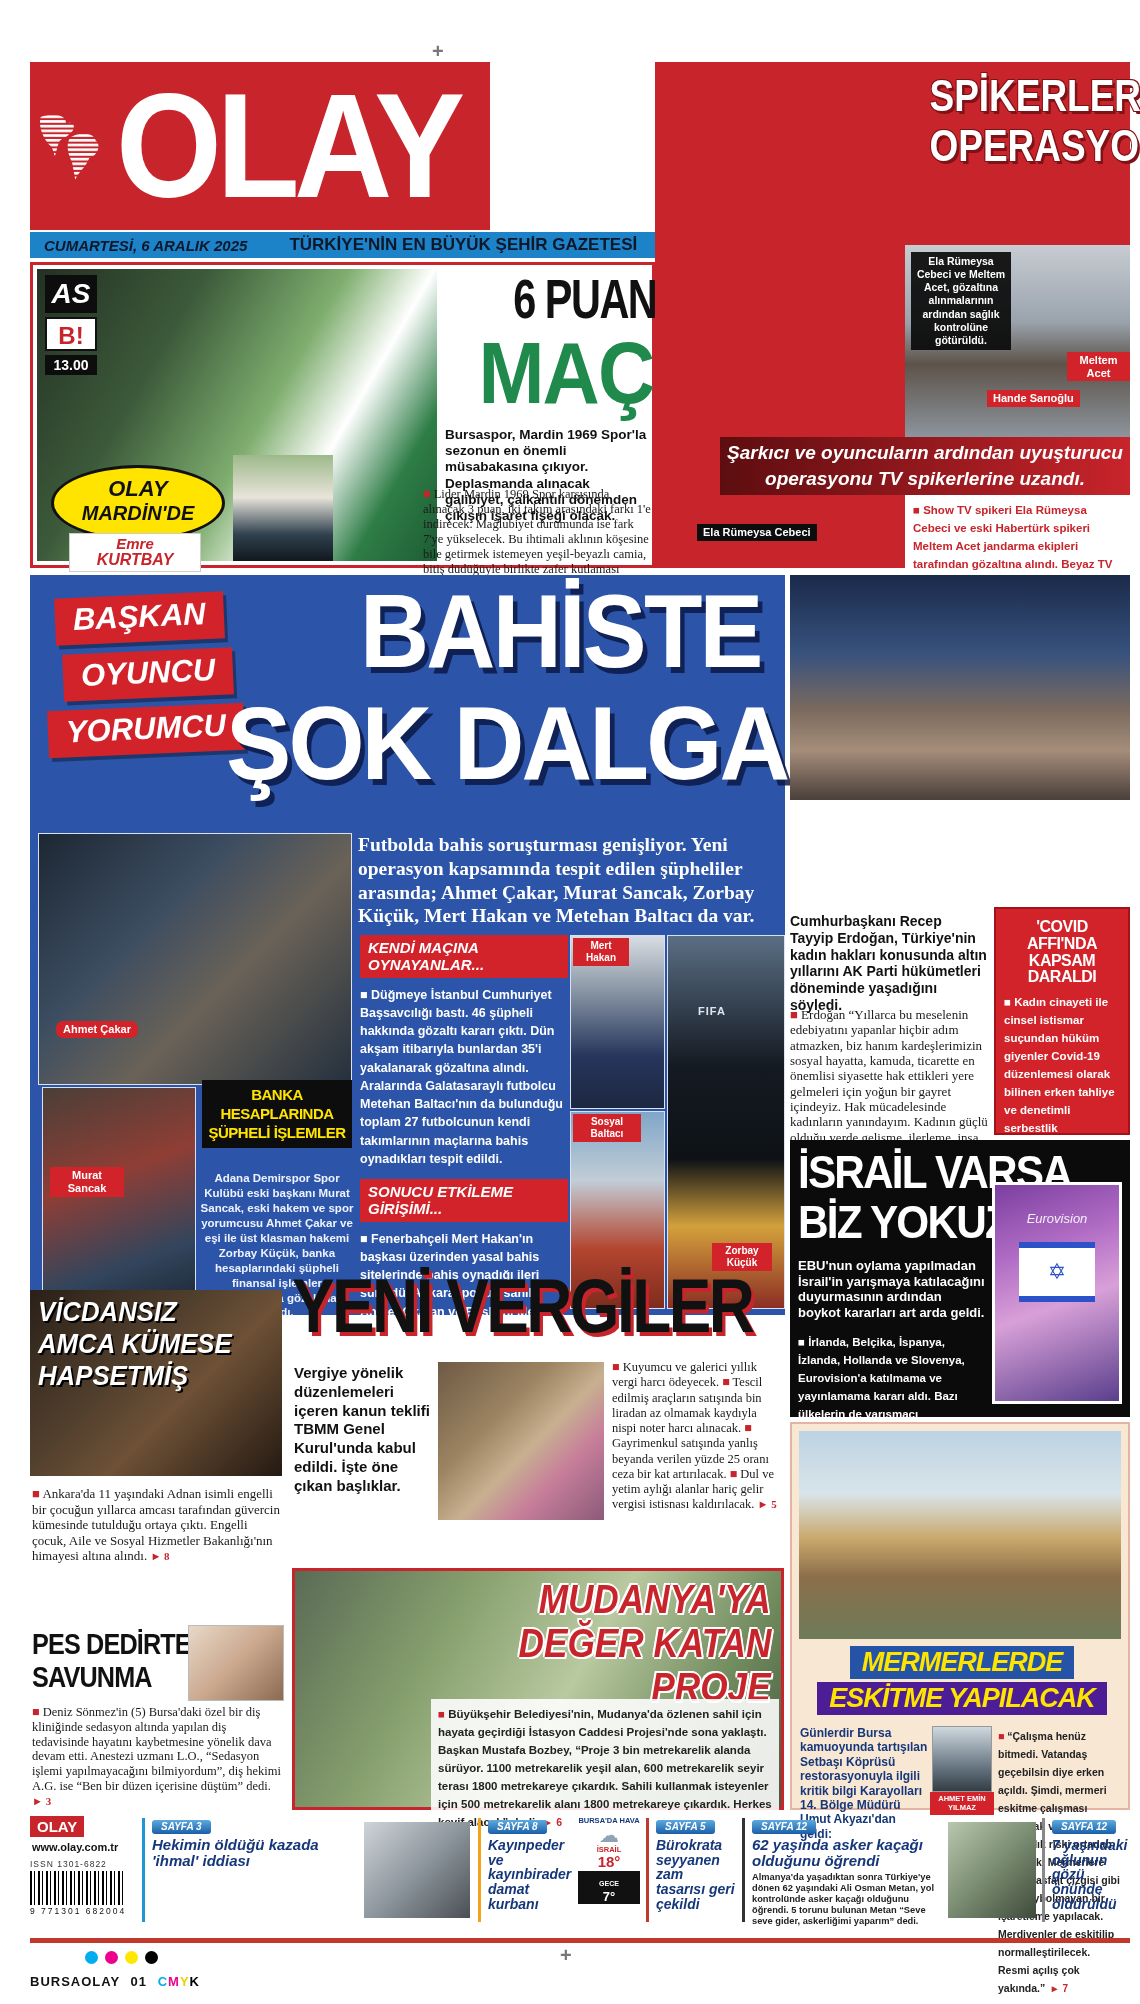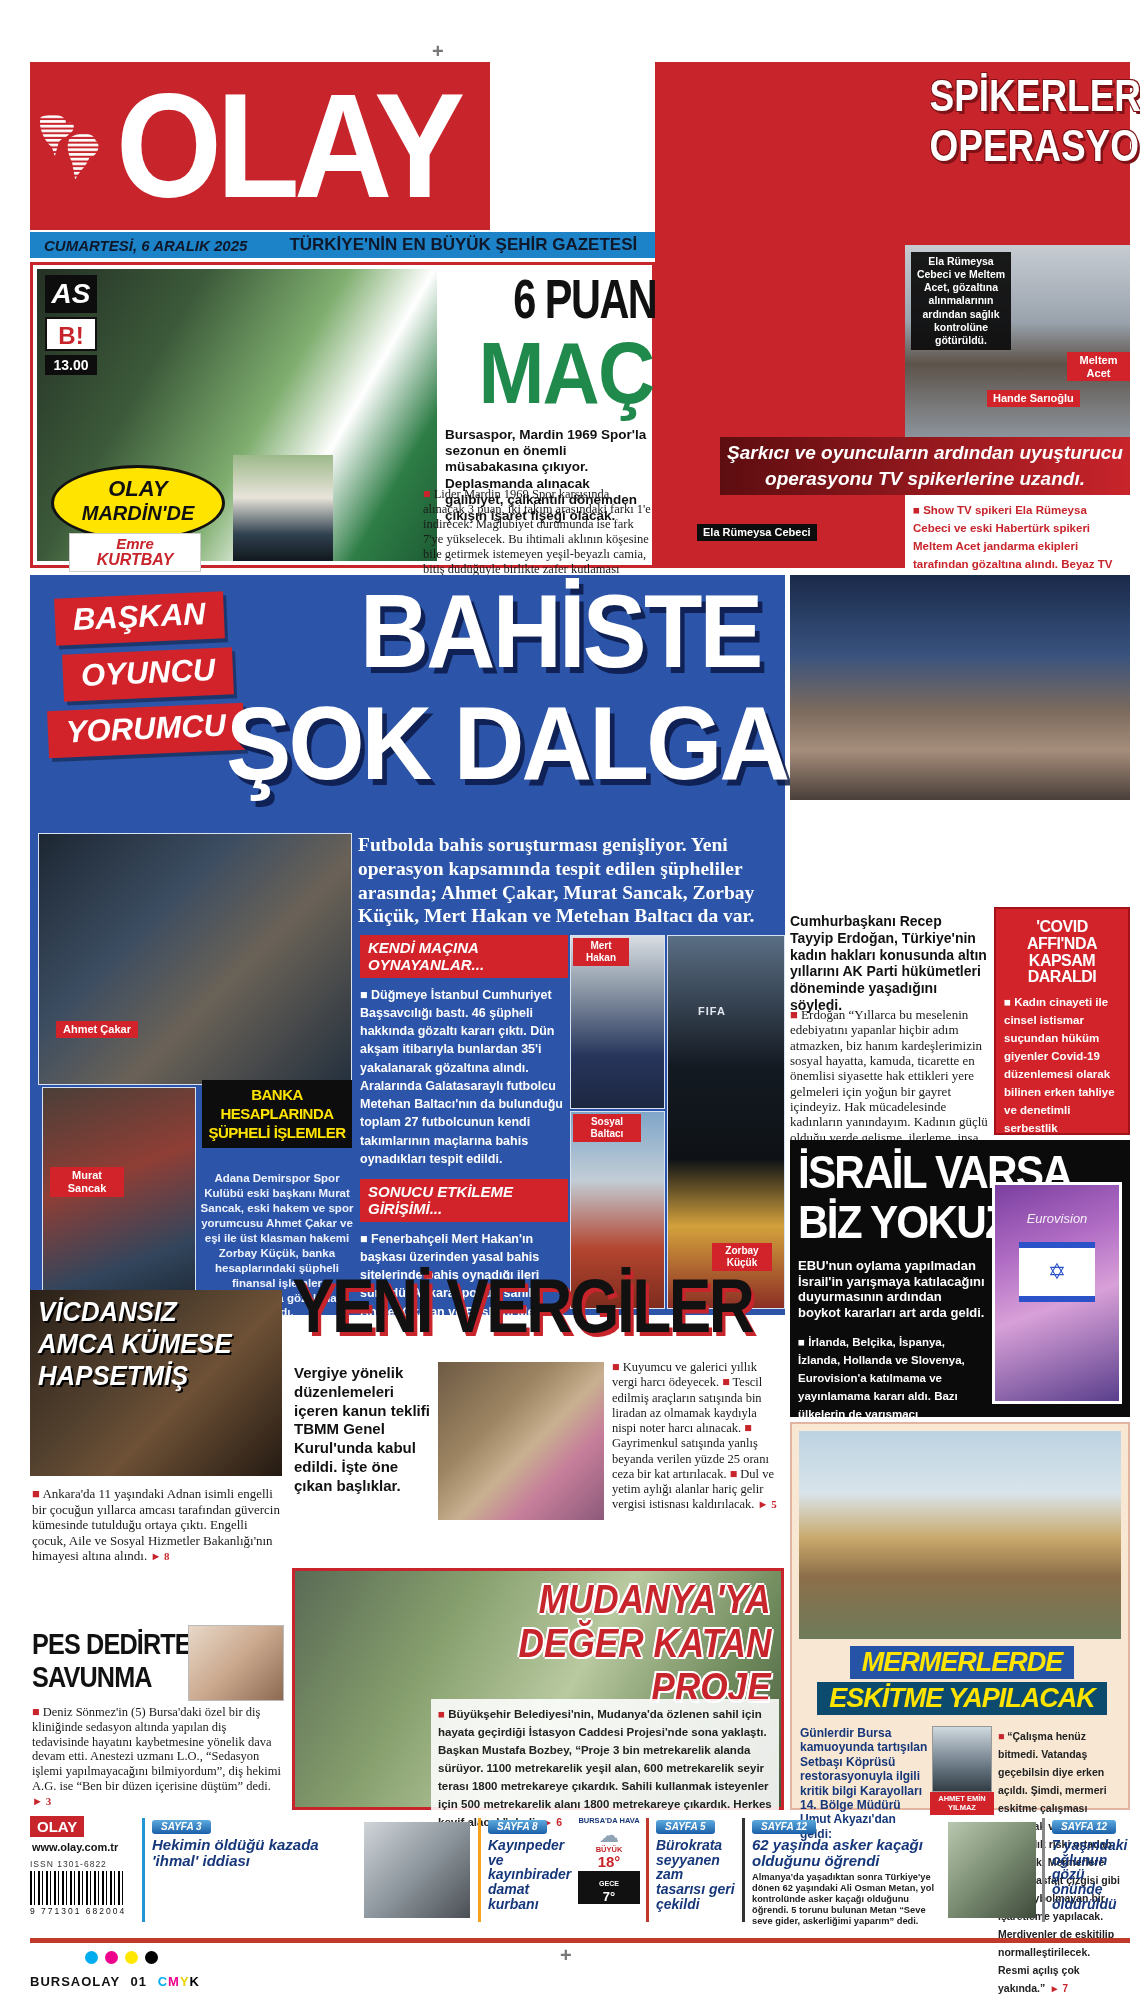--- a/index.html
+++ b/index.html
@@ -99,21 +99,21 @@
     <div class="ab kick" style="left:33px;top:76px;transform:rotate(-2.5deg);">OYUNCU</div>
     <div class="ab kick" style="left:18px;top:132px;transform:rotate(-2.5deg);">YORUMCU</div>
     <div class="ab" style="left:330px;top:4px;">
       <span class="hl" style="color:#fff;font-size:104px;letter-spacing:-3px;transform:scaleX(.92);text-shadow:5px 6px 0 rgba(12,26,70,.85);">BAHİSTE</span>
     </div>
     <div class="ab" style="left:196px;top:116px;">
       <span class="hl" style="color:#fff;font-size:104px;letter-spacing:-3px;transform:scaleX(.94);text-shadow:5px 6px 0 rgba(12,26,70,.85);">ŞOK DALGA</span>
     </div>
     <div class="ab serif" style="left:328px;top:258px;width:426px;color:#fff;font-weight:bold;font-size:19.5px;line-height:1.22;">Futbolda bahis soruşturması genişliyor. Yeni operasyon kapsamında tespit edilen şüpheliler arasında; Ahmet Çakar, Murat Sancak, Zorbay Küçük, Mert Hakan ve Metehan Baltacı da var.</div>
     <div class="ph" style="left:8px;top:258px;width:312px;height:250px;background:linear-gradient(135deg,#1d2733 0%,#3c4d61 35%,#6a6257 60%,#24303e 100%);border:1px solid #d9e2f2;"></div>
-    <div class="ab chip" style="left:26px;top:446px;width:70px;text-align:center;line-height:1.2;">Ahmet Çakar</div>
+    <div class="ab chip" style="left:26px;top:446px;width:70px;text-align:center;line-height:1.2;border-radius:7px;">Ahmet Çakar</div>
     <div class="ph" style="left:12px;top:512px;width:152px;height:222px;background:linear-gradient(160deg,#4a3f38 0%,#8f3e35 40%,#32455c 75%,#1b2633 100%);border:1px solid #d9e2f2;"></div>
     <div class="ab chip" style="left:20px;top:592px;width:62px;text-align:center;line-height:1.2;">Murat Sancak</div>
     <div class="ab blk" style="left:172px;top:505px;width:150px;color:#ffe400;font-size:15px;letter-spacing:-0.5px;text-align:center;line-height:1.25;padding:6px 2px;box-sizing:border-box;">BANKA HESAPLARINDA ŞÜPHELİ İŞLEMLER</div>
     <div class="ab" style="left:170px;top:596px;width:154px;color:#eef3ff;font-weight:bold;font-size:11.5px;line-height:1.3;text-align:center;">Adana Demirspor Spor Kulübü eski başkanı Murat Sancak, eski hakem ve spor yorumcusu Ahmet Çakar ve eşi ile üst klasman hakemi Zorbay Küçük, banka hesaplarındaki şüpheli finansal işlemler kapsamında gözaltına alındı.</div>
 
     <div class="ab" style="left:330px;top:360px;width:208px;">
       <span class="chip" style="font-size:15px;font-style:italic;padding:4px 8px;">KENDİ MAÇINA OYNAYANLAR...</span>
       <div style="margin-top:7px;">
         <span class="bul bul-wh" style="color:#fff;font-weight:bold;font-size:12.5px;line-height:1.22;">Düğmeye İstanbul Cumhuriyet Başsavcılığı bastı. 46 şüpheli hakkında gözaltı kararı çıktı. Dün akşam itibarıyla bunlardan 35'i yakalanarak gözaltına alındı. Aralarında Galatasaraylı futbolcu Metehan Baltacı'nın da bulunduğu toplam 27 futbolcunun kendi takımlarının maçlarına bahis oynadıkları tespit edildi.</span>
       </div>
@@ -164,21 +164,21 @@
       <div style="width:76px;height:48px;background:#fff;margin:16px auto 0;display:flex;align-items:center;justify-content:center;border-top:6px solid #2b52c8;border-bottom:6px solid #2b52c8;">
         <span style="color:#2b52c8;font-size:22px;">✡</span>
       </div>
     </div>
   </div>
 
   <div class="ab" style="left:790px;top:1422px;width:340px;height:388px;background:#f7e7d3;border:2px solid #e3b4a2;box-sizing:border-box;">
     <div class="ph" style="left:7px;top:7px;width:322px;height:208px;background:linear-gradient(180deg,#bcd3e2 0%,#d9e4ea 30%,#c9a86a 52%,#8c6f4a 70%,#6e7b5a 100%);"></div>
     <div class="ab" style="left:0;top:222px;width:340px;text-align:center;">
       <span style="display:inline-block;background:#2553a5;color:#ffe400;font-weight:bold;font-style:italic;font-size:27px;padding:1px 12px;letter-spacing:-1px;">MERMERLERDE</span><br>
-      <span style="display:inline-block;background:#0c4a6e;color:#ffe400;font-weight:bold;font-style:italic;font-size:27px;padding:1px 12px;margin-top:3px;letter-spacing:-1px;">ESKİTME YAPILACAK</span>
+      <span style="display:inline-block;background:#4c1d95;color:#ffe400;font-weight:bold;font-style:italic;font-size:27px;padding:1px 12px;margin-top:3px;letter-spacing:-1px;">ESKİTME YAPILACAK</span>
     </div>
     <div class="ab" style="left:8px;top:302px;width:128px;color:#16377a;font-weight:bold;font-size:12px;line-height:1.2;">Günlerdir Bursa kamuoyunda tartışılan Setbaşı Köprüsü restorasyonuyla ilgili kritik bilgi Karayolları 14. Bölge Müdürü Umut Akyazı'dan geldi:</div>
     <div class="ph" style="left:140px;top:302px;width:58px;height:64px;background:linear-gradient(180deg,#cfd8de,#6b7a86 60%,#333d45);border:1px solid #999;"></div>
     <div class="ab chip" style="left:138px;top:368px;width:62px;font-size:7.5px;text-align:center;padding:2px 1px;line-height:1.25;">AHMET EMİN YILMAZ</div>
     <div class="ab" style="left:206px;top:302px;width:126px;">
       <span class="bul bul-red" style="color:#222;font-weight:bold;font-size:10.5px;line-height:1.2;">“Çalışma henüz bitmedi. Vatandaş geçebilsin diye erken açıldı. Şimdi, mermeri eskitme çalışması yapılacak ve granitteki kayganlık riski ortadan kalkacak. Mermerlere normal asfalt çizgisi gibi ama kaybolmayan bir işaretleme yapılacak. Merdivenler de eskitilip normalleştirilecek. Resmi açılış çok yakında.”</span>
       <span class="pref" style="color:#c8242b;font-size:10px;">► 7</span>
     </div>
   </div>
 
@@ -253,21 +253,21 @@
     <div class="ab" style="left:448px;top:2px;width:3px;height:104px;background:#f5a21b;"></div>
 
     <div class="ab" style="left:458px;top:0;width:84px;">
       <span class="badge">SAYFA 8</span>
       <div class="navyT" style="font-size:14px;margin-top:4px;">Kayınpeder ve kayınbirader damat kurbanı</div>
     </div>
 
     <div class="ab" style="left:548px;top:0;width:62px;text-align:center;">
       <div style="font-size:7.5px;font-weight:bold;color:#16377a;">BURSA'DA HAVA</div>
       <div style="font-size:20px;color:#8fa3b5;line-height:1;">☁</div>
-      <div style="font-size:7.5px;font-weight:bold;color:#c8242b;">BÜYÜK</div>
+      <div style="font-size:7.5px;font-weight:bold;color:#c8242b;">İSRAİL</div>
       <div style="font-size:15px;font-weight:bold;color:#c8242b;line-height:1;">18°</div>
       <div style="background:#111;color:#fff;margin-top:2px;padding:1px 0;">
         <span style="font-size:7px;font-weight:bold;">GECE</span>
         <div style="font-size:13px;font-weight:bold;line-height:1;">7°</div>
       </div>
     </div>
     <div class="ab" style="left:616px;top:2px;width:3px;height:104px;background:#c0392b;"></div>
 
     <div class="ab" style="left:626px;top:0;width:80px;">
       <span class="badge">SAYFA 5</span>

